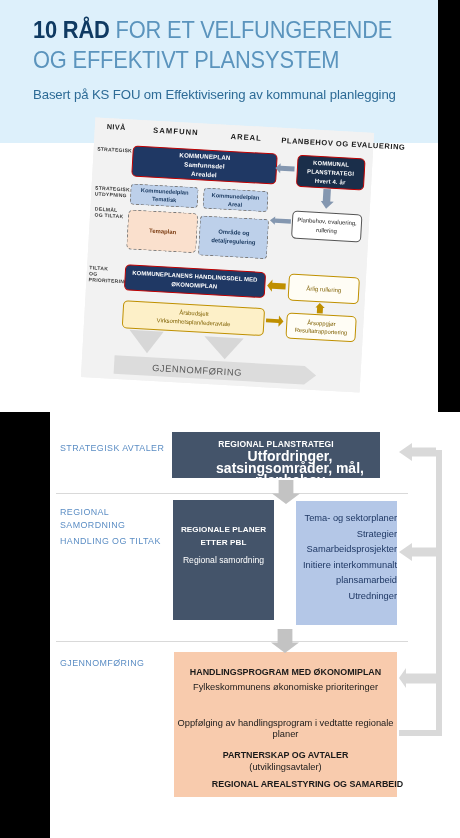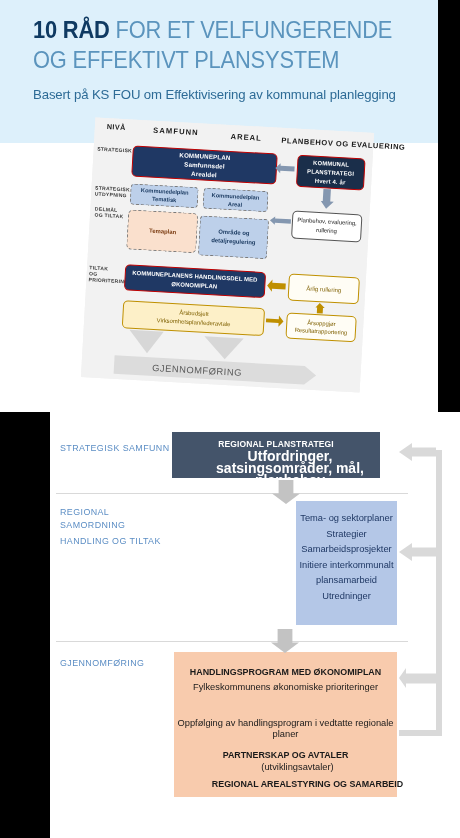--- a/index.html
+++ b/index.html
@@ -85,32 +85,32 @@
   .l-gjen{left:60px;top:258px;}
 
   .bx-strat{left:172px;top:32px;width:208px;height:46px;padding-top:6px;}
   .bx-strat .t1{font-size:8.5px;line-height:12px;letter-spacing:.15px;}
   .bx-strat .t2{font-size:14px;font-weight:bold;line-height:12px;letter-spacing:0px;margin-left:28px;}
 
   .bx-planer{left:173px;top:100px;width:101px;height:120px;padding-top:24px;}
   .bx-planer .t1{font-size:8.1px;line-height:12.6px;letter-spacing:.1px;}
   .bx-planer .t2{font-size:8.6px;line-height:12px;margin-top:5px;}
 
-  .bx-tiltak{left:296px;top:101px;width:101px;height:124px;padding-top:10px;font-size:9.3px;line-height:15.6px;}
+  .bx-tiltak{left:296px;top:101px;width:101px;height:124px;padding-top:10px;font-size:9.3px;line-height:15.6px;text-align:right;}
 
   .bx-hp{left:174px;top:252px;width:223px;height:145px;padding-left:16px;}
   .bx-hp>div{position:absolute;left:0;width:223px;}
   .bx-hp .t1{font-size:8.9px;line-height:11px;font-weight:bold;}
   .bx-hp .t2{font-size:9.3px;line-height:10.8px;}
   .hp-title{top:15px;}
   .hp-i1{top:30px;}
   .hp-i2{top:46px;}
   .hp-i3{top:66px;}
   .hp-s1{top:98px;}
-  .hp-n1{top:110px;margin-left:12px;}
+  .hp-n1{top:110px;}
   .hp-s2{top:127px;margin-left:22px;}
   .hp-n2{top:139px;}
 
   .dn{position:absolute;}
   .dn1{left:272px;top:80px;}
   .dn2{left:271px;top:229px;}
   .fb{position:absolute;left:399px;top:40px;}
 </style>
 </head>
 <body>
@@ -211,30 +211,35 @@
   </div>
 
   <div class="blk blk-right"></div>
   <div class="blk blk-left"></div>
 
   <div class="bd">
 
     <div class="rule r1"></div>
     <div class="rule r2"></div>
 
-    <div class="lbl l-strat">STRATEGISK  SAMFUNN</div>
+    <div class="lbl l-strat">STRATEGISK  AVTALER</div>
     <div class="lbl l-reg"><span>REGIONAL SAMORDNING</span></div>
     <div class="lbl l-hand">HANDLING OG TILTAK</div>
     <div class="lbl l-gjen">GJENNOMFØRING</div>
 
     <div class="box navy bx-strat">
       <div class="t1">REGIONAL PLANSTRATEGI</div>
       <div class="t2">Utfordringer, satsingsområder, mål, planbehov</div>
     </div>
 
+    <div class="box navy bx-planer">
+      <div class="t1">REGIONALE PLANER</div>
+      <div class="t1">ETTER PBL</div>
+      <div class="t2">Regional samordning</div>
+    </div>
 
     <div class="box lblue bx-tiltak">
       <div>Tema- og sektorplaner</div>
       <div>Strategier</div>
       <div>Samarbeidsprosjekter</div>
       <div>Initiere interkommunalt plansamarbeid</div>
       <div>Utredninger</div>
     </div>
 
     <div class="box peach bx-hp">

